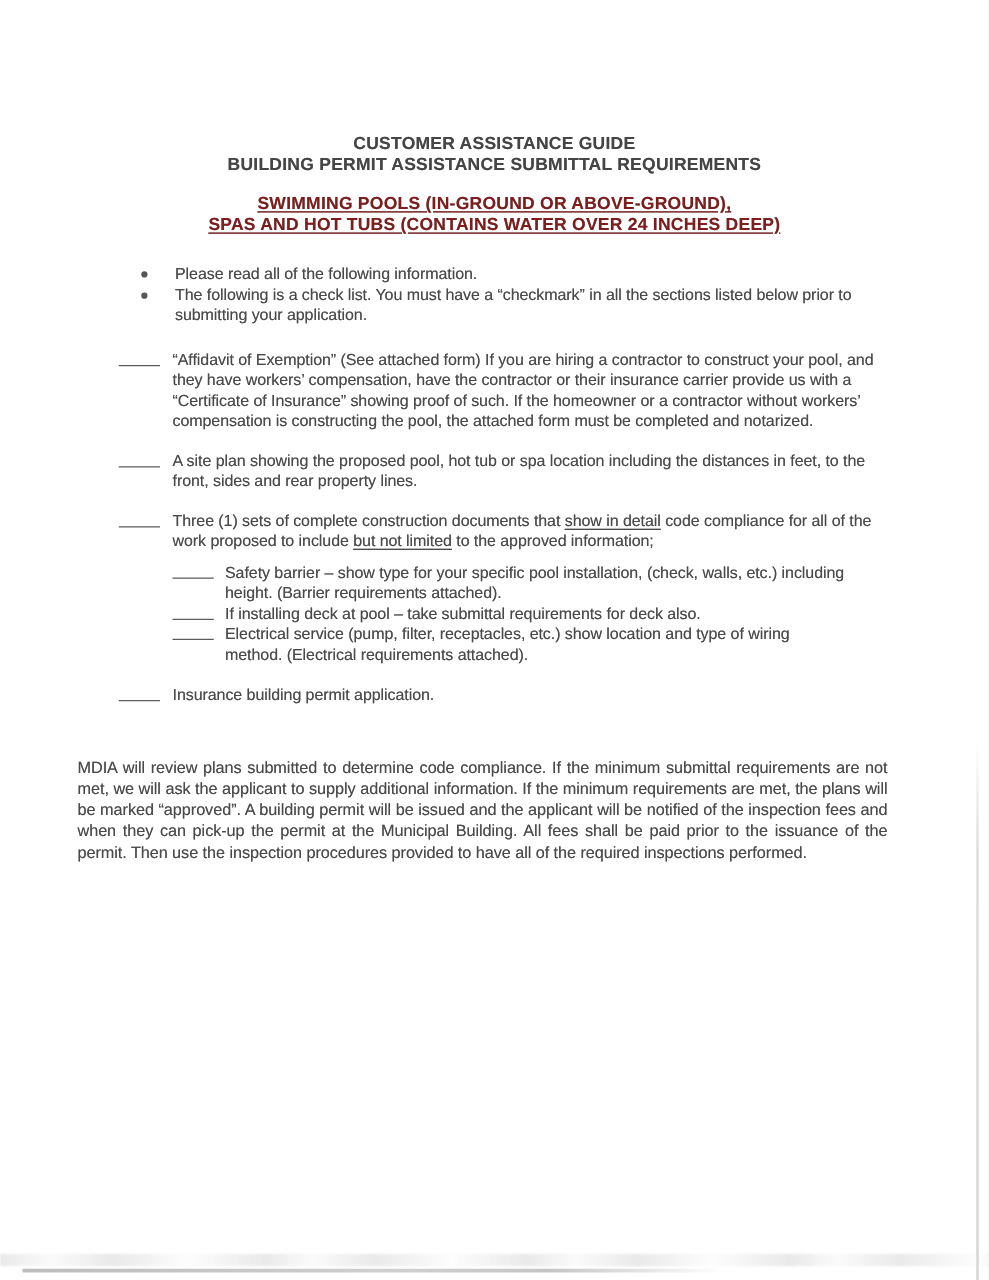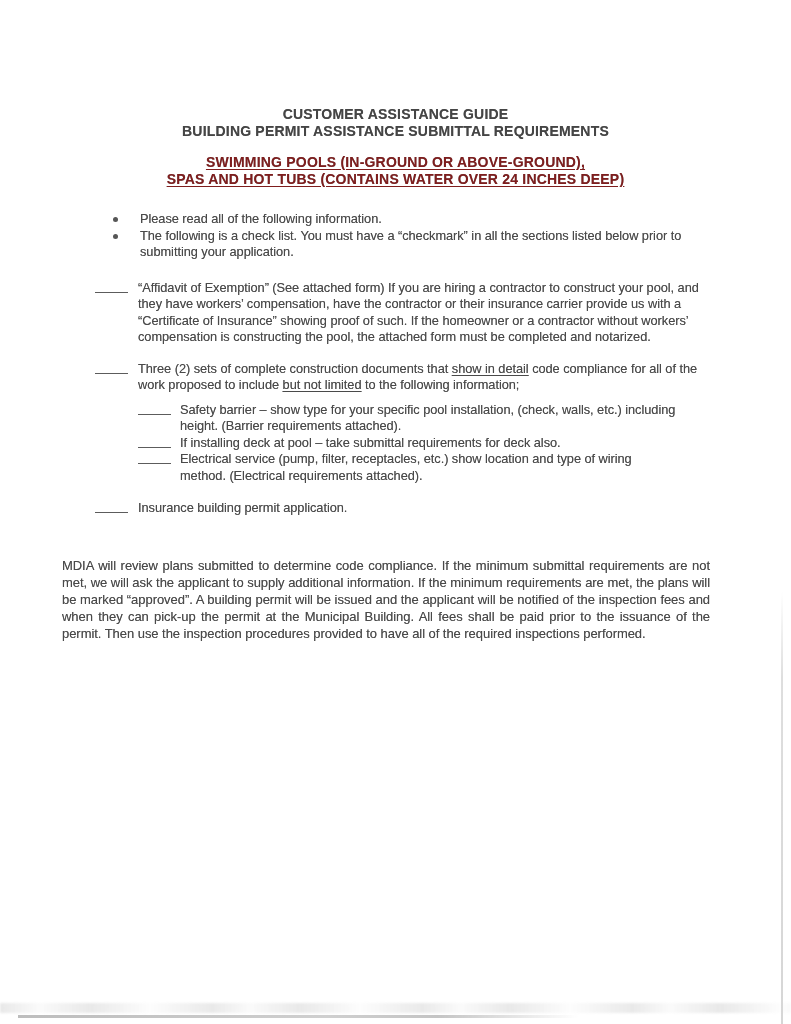--- a/index.html
+++ b/index.html
@@ -140,24 +140,28 @@
     </div>
   </div>
 
   <div class="checklist bodytext">
 
     <div class="check-row">
       <span class="blank-line"></span>
       <p class="check-text">“Affidavit of Exemption”  (See attached form)  If you are hiring a contractor to construct your pool, and they have workers’ compensation, have the contractor or their insurance carrier provide us with a “Certificate of Insurance” showing proof of such.  If the homeowner or a contractor without workers’ compensation is constructing the pool, the attached form must be completed and notarized.</p>
     </div>
 
+    <div class="check-row">
+      <span class="blank-line"></span>
+      <p class="check-text">A site plan showing the proposed pool, hot tub or spa location including the distances in feet, to the front, sides and rear property lines.</p>
+    </div>
 
     <div class="check-row">
       <span class="blank-line"></span>
-      <p class="check-text"><span>Three (2) sets of complete construction documents that </span><span class="u">show in detail</span><span> code compliance for all of the work proposed to include </span><span class="u">but not limited</span><span> to the following information;</span></p>
+      <p class="check-text"><span>Three (1) sets of complete construction documents that </span><span class="u">show in detail</span><span> code compliance for all of the work proposed to include </span><span class="u">but not limited</span><span> to the approved information;</span></p>
     </div>
 
     <div class="sub-checklist">
       <div class="sub-row">
         <span class="blank-line"></span>
         <p class="sub-text">Safety barrier – show type for your specific pool installation, (check, walls, etc.) including height.  (Barrier requirements attached).</p>
       </div>
       <div class="sub-row">
         <span class="blank-line"></span>
         <p class="sub-text">If installing deck at pool – take submittal requirements for deck also.</p>

